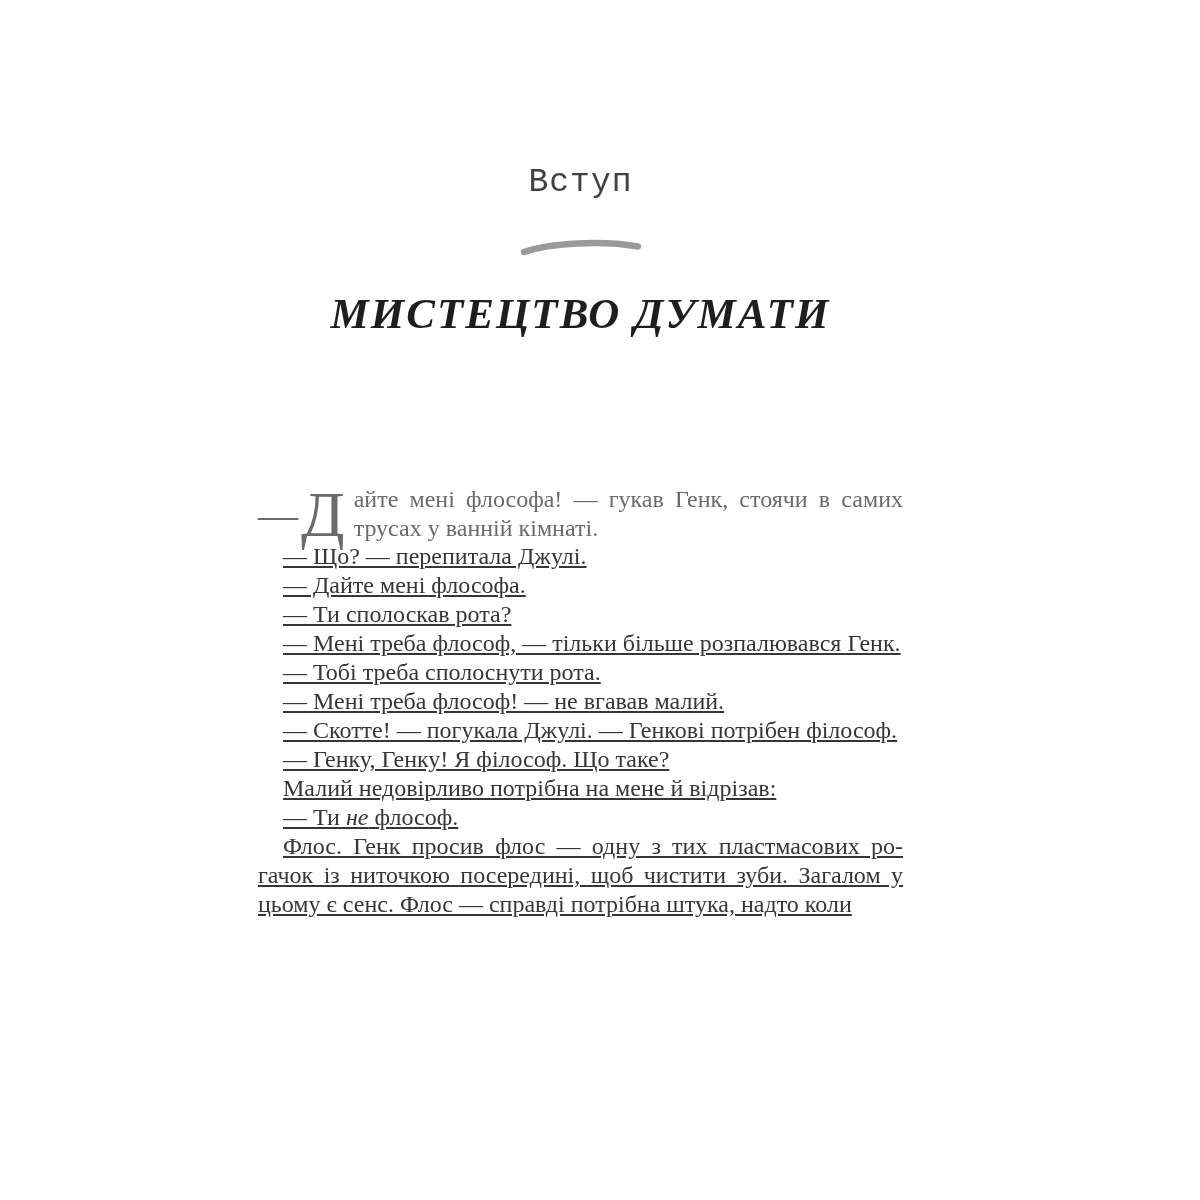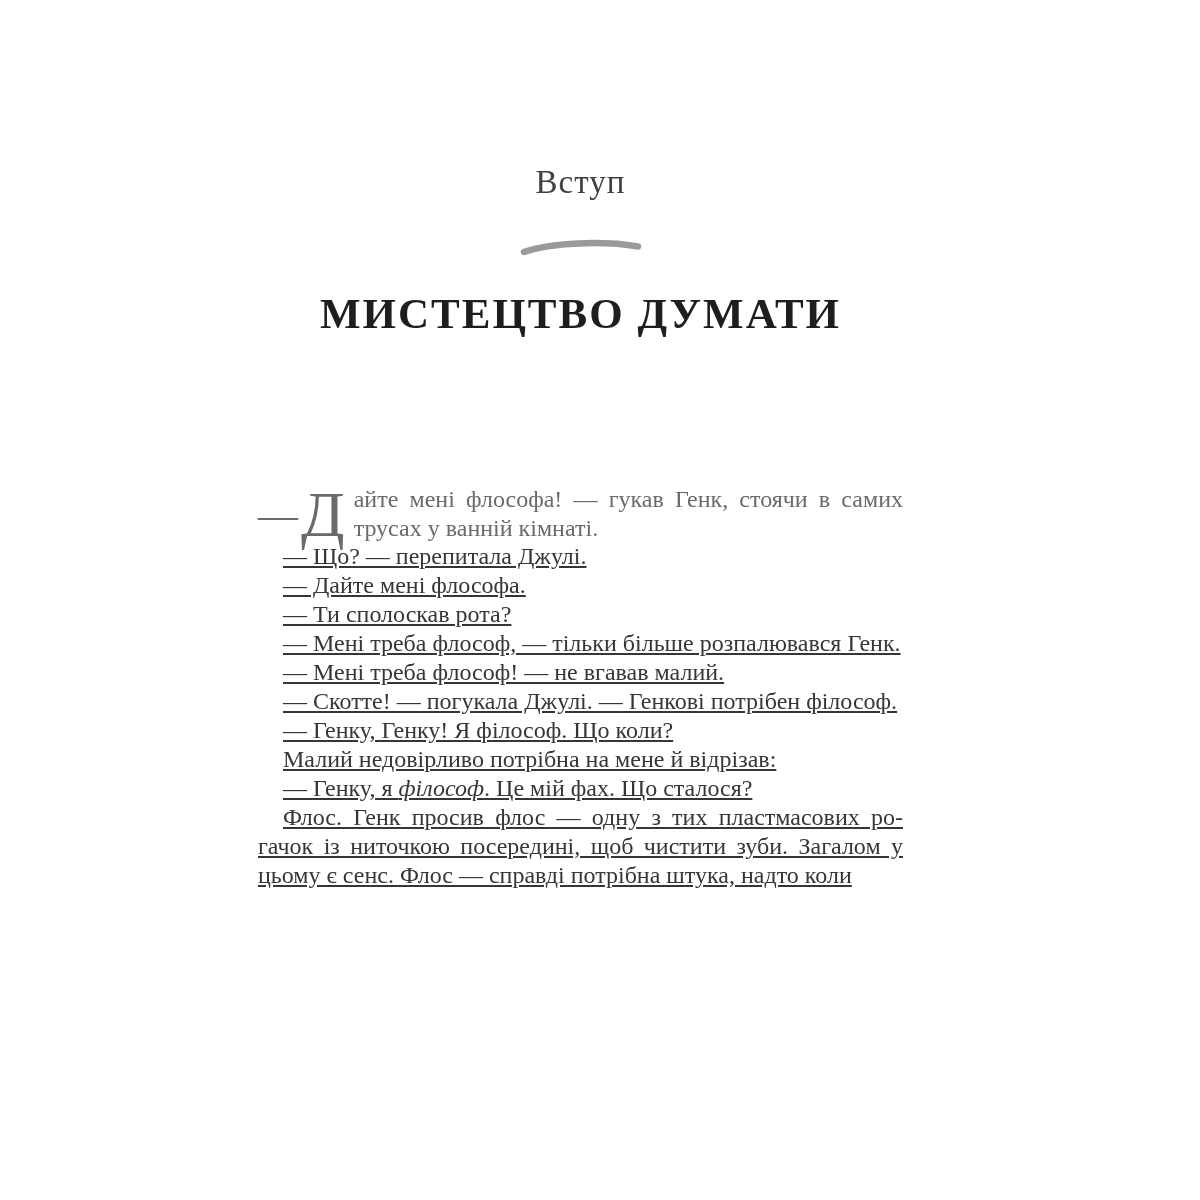--- a/index.html
+++ b/index.html
@@ -20,21 +20,21 @@
   }
   .content{
     position:absolute;
     left:258px;top:0;
     width:645px;height:1200px;
   }
   .section-label{
     position:absolute;
     top:164px;left:0;width:100%;
     text-align:center;
-    font-family:Liberation Serif, serif;
+    font-family:Liberation Mono, monospace;
     font-size:33px;
     letter-spacing:1px;
     color:var(--section-label-text);
   }
   .swoosh-wrap{
     position:absolute;
     top:238px;left:50%;
     transform:translateX(-50%);
     width:124px;height:20px;
   }
@@ -42,20 +42,21 @@
     position:absolute;
     top:289px;left:0;width:100%;
     margin:0;
     text-align:center;
     font-family:"Liberation Serif","DejaVu Serif",serif;
     font-weight:bold;
     font-size:43px;
     letter-spacing:2px;
     color:var(--title-text);
     white-space:nowrap;
+    font-style:italic;
   }
   .body-text{
     position:absolute;
     top:486px;left:0;
     width:645px;
     font-size:24px;
     line-height:29px;
     color:var(--body-text);
     text-align:justify;
   }
@@ -100,21 +101,22 @@
         <span class="dropcap">
           <span class="dc-dash">—</span>
           <span class="dc-letter">Д</span>
         </span>
         <span>айте мені флософа! — гукав Генк, стоячи в самих трусах у ванній кімнаті.</span>
       </p>
       <p class="para indent"><span>— Що? — перепитала Джулі.</span></p>
       <p class="para indent"><span>— Дайте мені флософа.</span></p>
       <p class="para indent"><span>— Ти сполоскав рота?</span></p>
       <p class="para indent"><span>— Мені треба флософ, — тільки більше розпалювався Генк.</span></p>
+      <p class="para indent"><span>— Тобі треба сполоснути рота.</span></p>
       <p class="para indent"><span>— Мені треба флософ! — не вгавав малий.</span></p>
       <p class="para indent"><span>— Скотте! — погукала Джулі. — Генкові потрібен філософ.</span></p>
-      <p class="para indent"><span>— Генку, Генку! Я філософ. Що коли?</span></p>
+      <p class="para indent"><span>— Генку, Генку! Я філософ. Що таке?</span></p>
       <p class="para indent"><span>Малий недовірливо потрібна на мене й відрізав:</span></p>
-      <p class="para indent"><span>— Генку, я </span><span class="it">філософ</span><span>. Це мій фах. Що сталося?</span></p>
+      <p class="para indent"><span>— Ти </span><span class="it">не</span><span> флософ.</span></p>
       <p class="para indent"><span>Флос. Генк просив флос — одну з тих пластмасових ро­гачок із ниточкою посередині, щоб чистити зуби. Загалом у цьому є сенс. Флос — справді потрібна штука, надто коли</span></p>
     </div>
 
 </div>
 
 </body></html>

